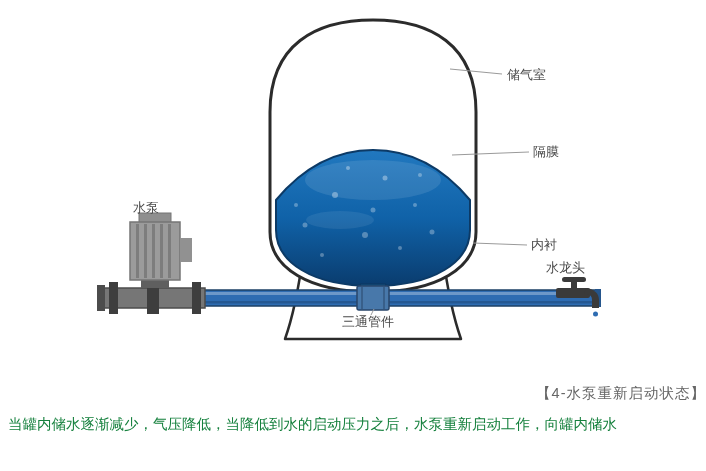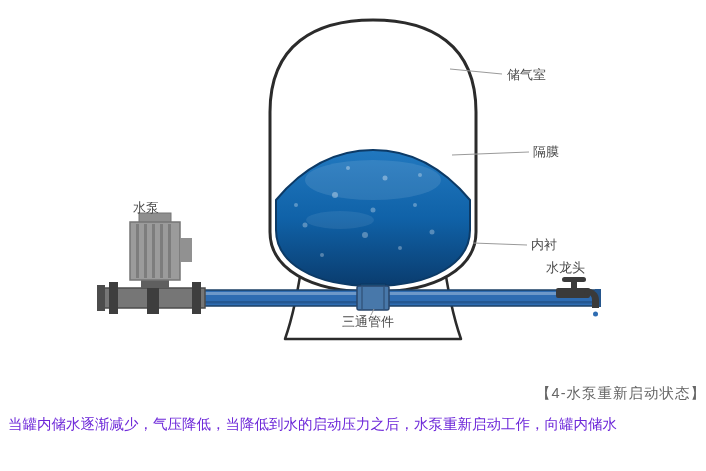--- a/index.html
+++ b/index.html
@@ -22,21 +22,21 @@
     margin-top: 14px;
     text-align: right;
     font-size: 14.5px;
     color: #666666;
     letter-spacing: 1px;
   }
   .desc {
     margin-top: 11px;
     padding: 0 8px;
     font-size: 14.5px;
-    color: #6d28d9;
+    color: #15803d;
     line-height: 1.4;
     white-space: nowrap;
   }
   .bottom-card {
     position: absolute;
     left: 238px;
     top: 459px;
     width: 232px;
     height: 24px;
     background: #e3e3e3;

